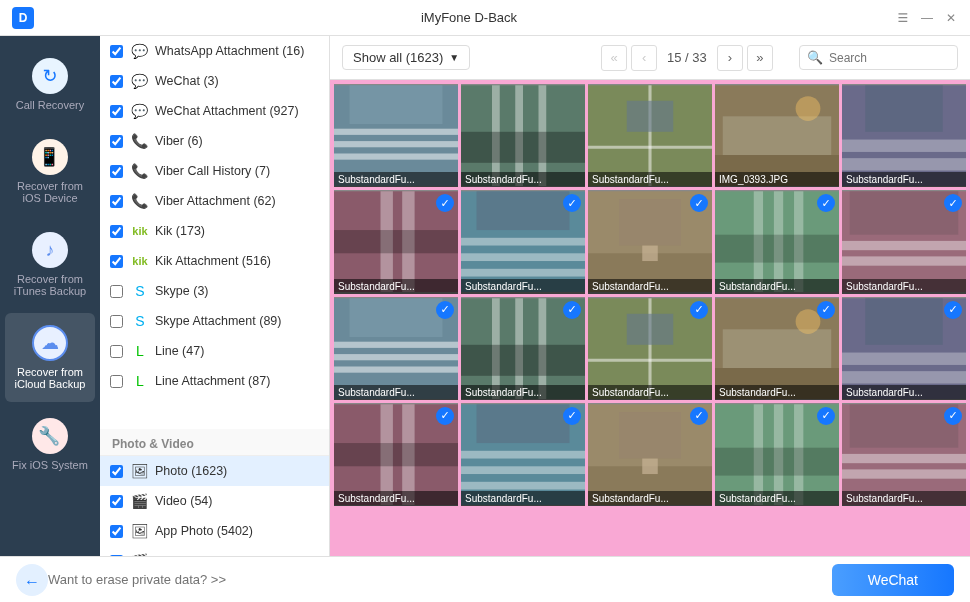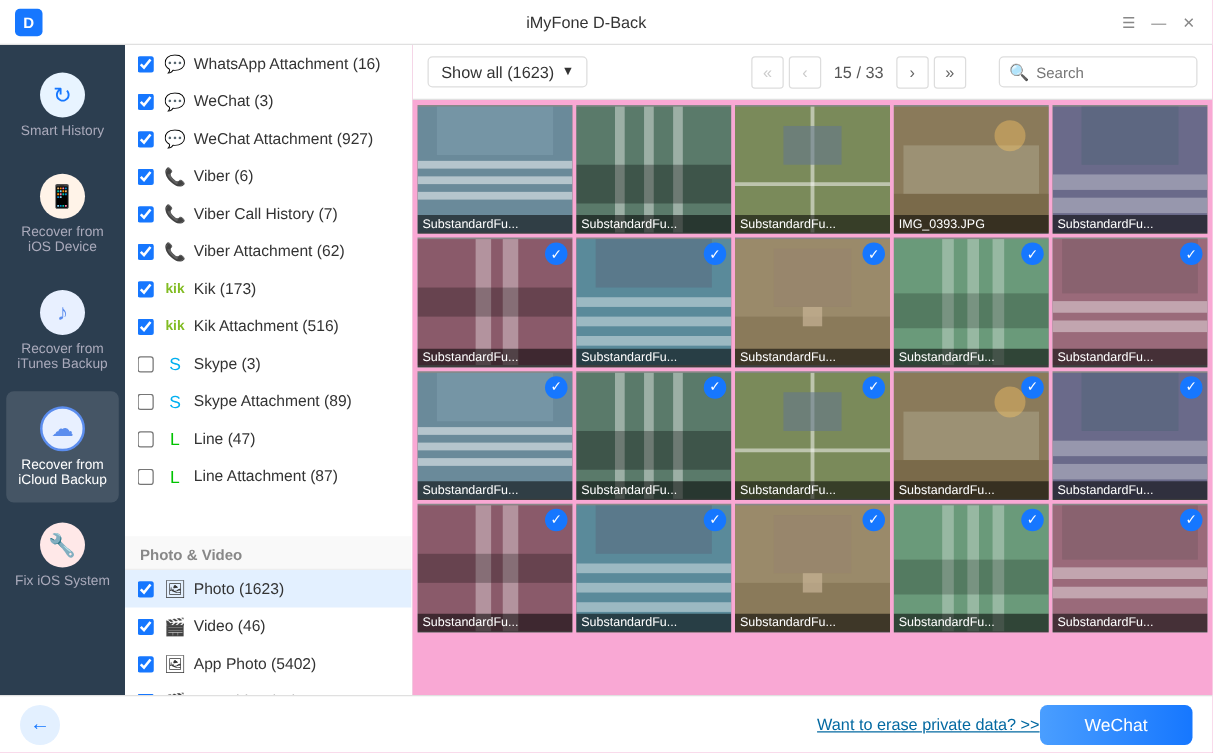--- a/index.html
+++ b/index.html
@@ -219,25 +219,24 @@
       width: 32px; height: 32px;
       border-radius: 50%;
       background: #e3f0ff;
       border: none;
       cursor: pointer;
       display: flex; align-items: center; justify-content: center;
       color: #1677ff; font-size: 16px;
     }
     .erase-link {
       flex: 1;
-      text-align: right;
-      color: #0369a1;
+      text-align: left;
+      color: #737373;
       font-size: 13px;
       cursor: pointer;
-      text-decoration: underline;
     }
     .recover-btn {
       background: linear-gradient(90deg, #4a9eff, #1677ff);
       color: #fff;
       border: none;
       border-radius: 6px;
       padding: 8px 36px;
       font-size: 14px;
       font-weight: 500;
       cursor: pointer;
@@ -257,21 +256,21 @@
     <span class="titlebar-btn">—</span>
     <span class="titlebar-btn">✕</span>
   </div>
 </div>
 
 <div class="main">
 
   <div class="sidebar">
     <div class="sidebar-item">
       <div class="sidebar-icon icon-smart">↻</div>
-      <span>Smart History</span>
+      <span>Call Recovery</span>
     </div>
     <div class="sidebar-item">
       <div class="sidebar-icon icon-ios">📱</div>
       <span>Recover from iOS Device</span>
     </div>
     <div class="sidebar-item">
       <div class="sidebar-icon icon-itunes">♪</div>
       <span>Recover from iTunes Backup</span>
     </div>
     <div class="sidebar-item active">
@@ -349,21 +348,21 @@
 
     <div class="section-header">Photo &amp; Video</div>
     <div class="file-item active">
       <input type="checkbox" checked="" style="">
       <span class="file-icon">🖼</span>
       <span>Photo (1623)</span>
     </div>
     <div class="file-item">
       <input type="checkbox" checked="" style="">
       <span class="file-icon">🎬</span>
-      <span>Video (46)</span>
+      <span>Video (54)</span>
     </div>
     <div class="file-item">
       <input type="checkbox" checked="" style="">
       <span class="file-icon">🖼</span>
       <span>App Photo (5402)</span>
     </div>
     <div class="file-item">
       <input type="checkbox" checked="" style="">
       <span class="file-icon">🎬</span>
       <span>App Video (38)</span>

